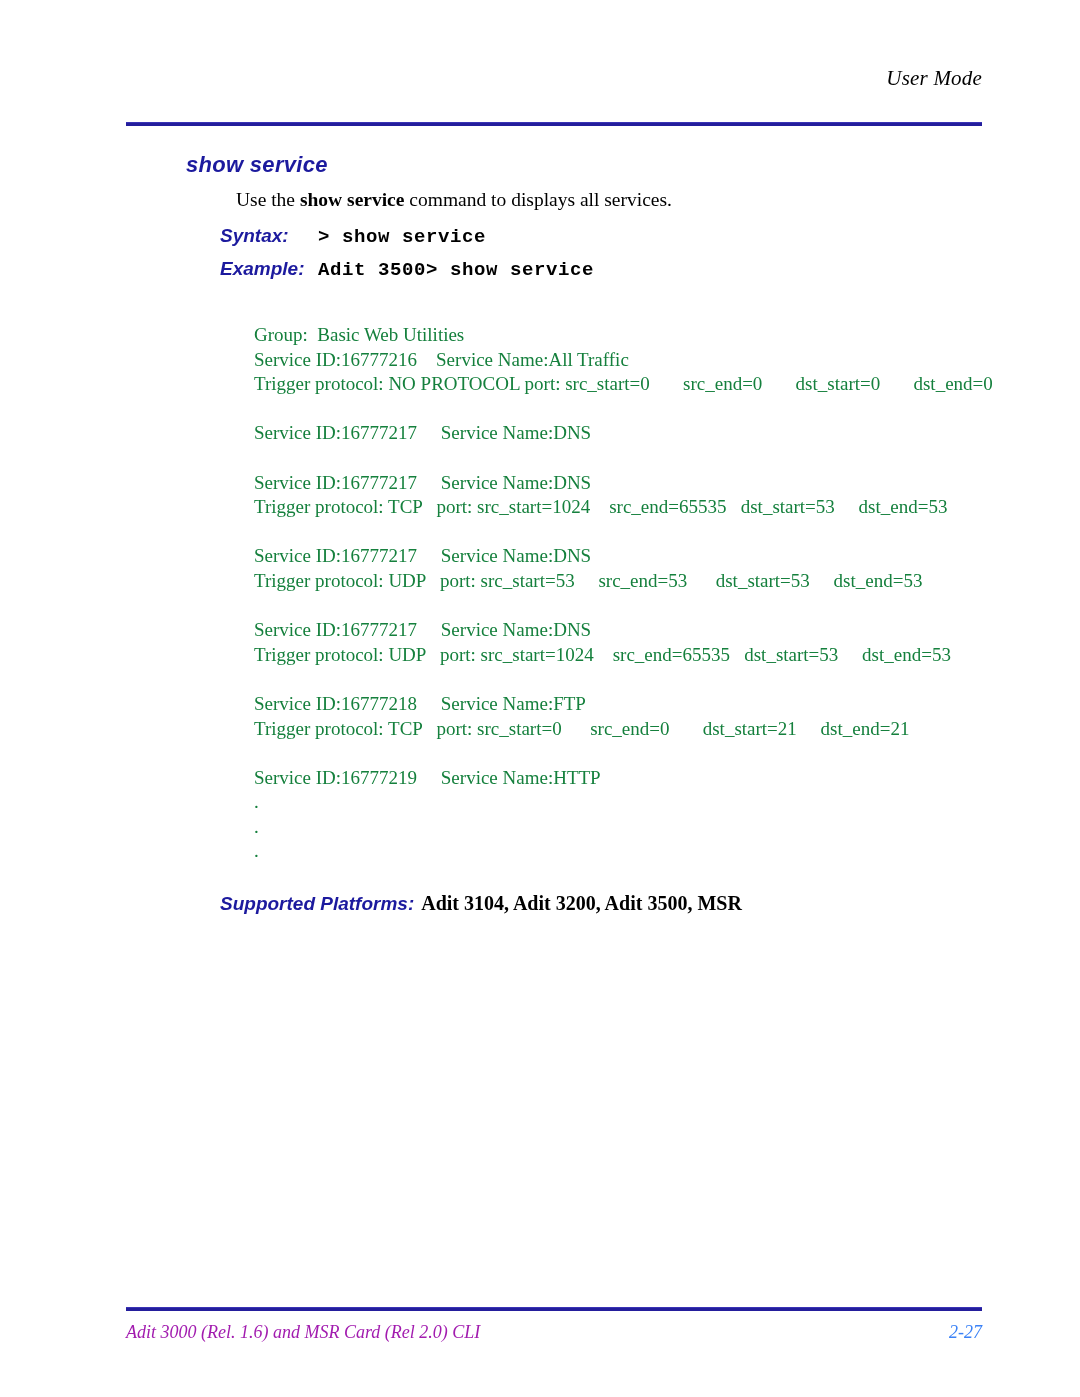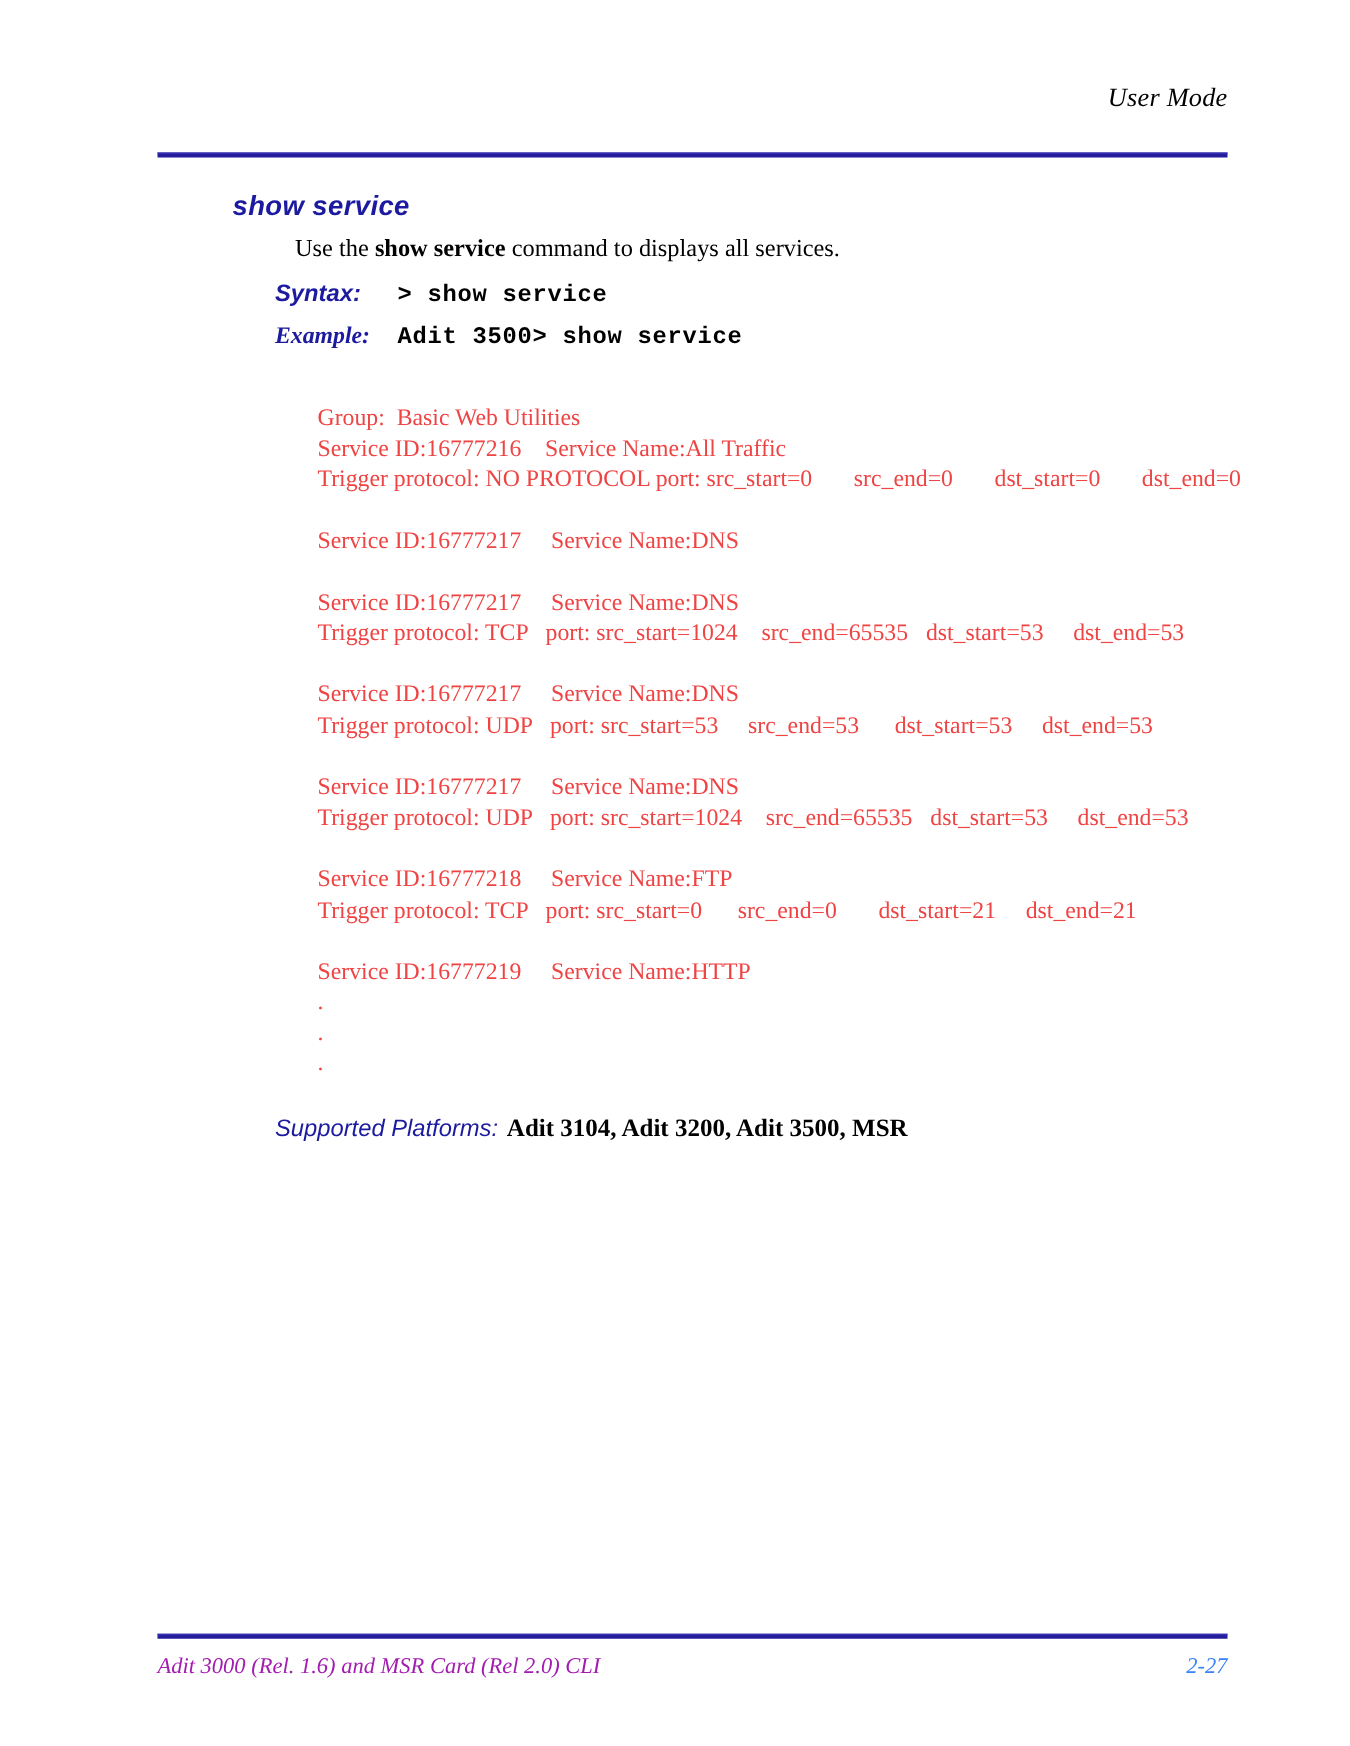--- a/index.html
+++ b/index.html
@@ -89,31 +89,31 @@
     font-family: "Liberation Mono", monospace;
     font-weight: bold;
     font-size: 19px;
     color: #000000;
     vertical-align: baseline;
     letter-spacing: 0.6px;
   }
   .row-syntax  { top: 226px; }
   .row-example { top: 259px; }
   .row-syntax .lbl  { width: 98px; }
-  .row-example .lbl { width: 98px; font-family: Liberation Serif, serif; }
+  .row-example .lbl { width: 98px; }
 
   
   .output-block {
     position: absolute;
     left: 254px;
     top: 323px;
     width: 740px;
     font-family: "Liberation Serif", serif;
     font-size: 19px;
-    color: #ef4444;
+    color: #15803d;
     line-height: 24.6px;
   }
   .out-line {
     white-space: pre;
     height: 24.6px;
   }
   .out-spacer { height: 24.6px; }
   .out-dot {
     white-space: pre;
     height: 24.6px;
@@ -123,21 +123,21 @@
   
   .platforms {
     position: absolute;
     left: 220px;
     top: 893px;
     white-space: nowrap;
     line-height: 1;
   }
   .platforms .lbl {
     font-family: "Liberation Sans", sans-serif;
-    font-weight: normal;
+    font-weight: bold;
     font-style: italic;
     font-size: 19px;
     color: #1c1a9e;
   }
   .platforms .val {
     font-family: "Liberation Serif", serif;
     font-weight: bold;
     font-size: 20px;
     color: #000000;
     padding-left: 7px;

